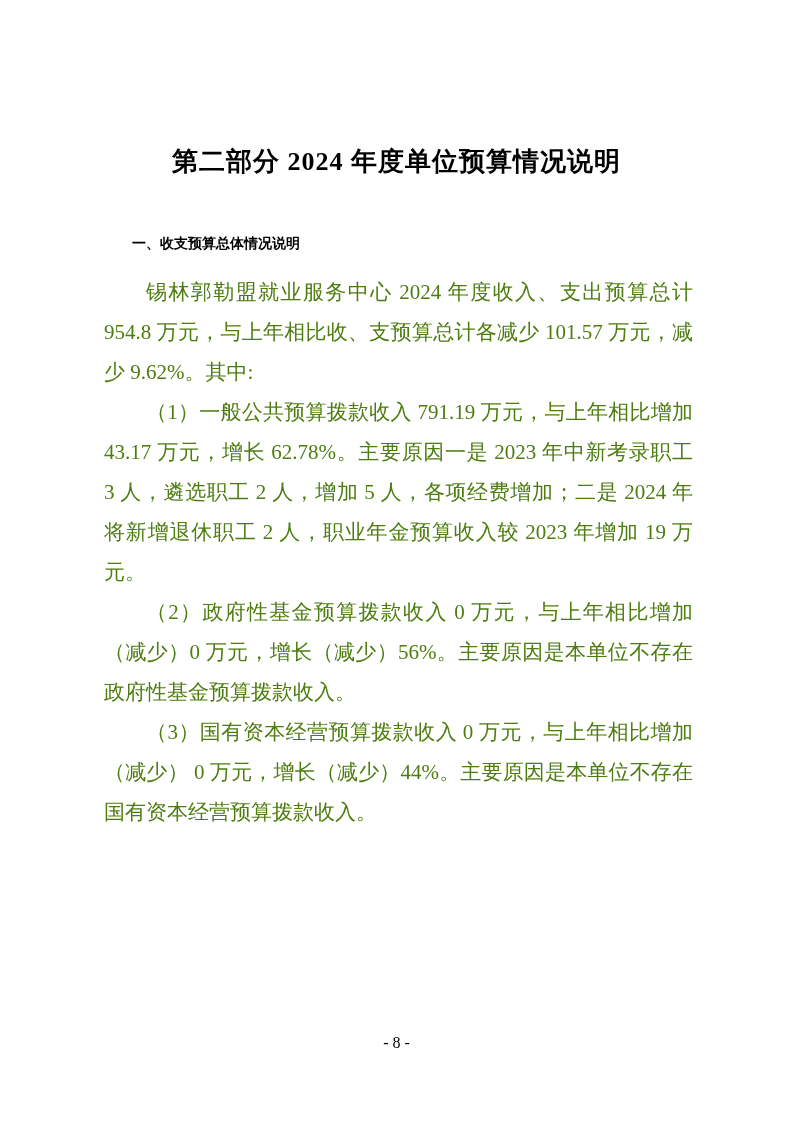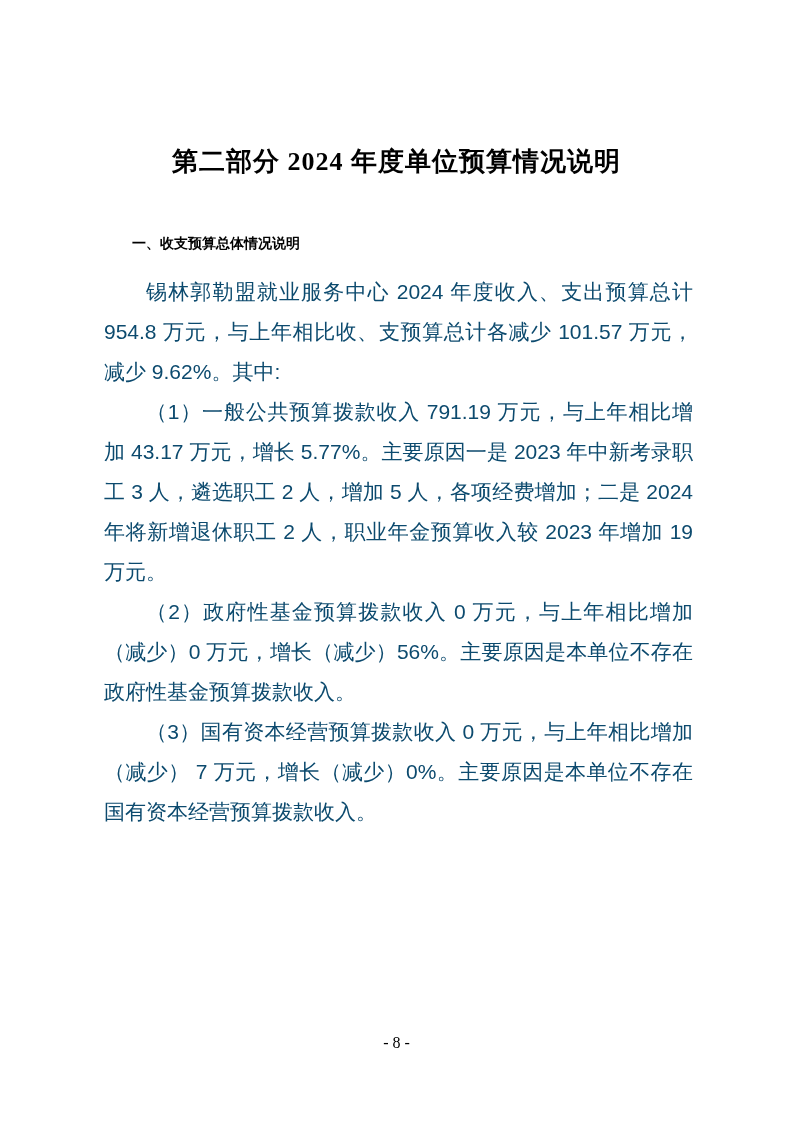--- a/index.html
+++ b/index.html
@@ -31,26 +31,26 @@
     margin: 47px 100px 0 104px;
     font-family: "Liberation Sans", "DejaVu Sans", sans-serif;
     font-size: 14px;
     font-weight: bold;
     line-height: 30px;
     text-indent: 2em;
     color: #000000;
   }
   .content {
     margin: 14px 100px 0 104px;
-    font-family: Liberation Sans, sans-serif;
+    font-family: Liberation Serif, serif;
     font-size: 21px;
     line-height: 40px;
     text-align: justify;
     text-justify: inter-character;
-    color: #0c4a6e;
+    color: #4d7c0f;
   }
   .content p {
     margin: 0;
     padding: 0;
     text-indent: 2em;
   }
   .page-footer {
     position: absolute;
     bottom: 70px;
     left: 0;
@@ -65,20 +65,20 @@
 <body>
 
 <div class="page">
 
   <h1 class="doc-title">第二部分 2024 年度单位预算情况说明</h1>
 
   <h2 class="section-heading">一、收支预算总体情况说明</h2>
 
   <div class="content">
     <p>锡林郭勒盟就业服务中心 2024 年度收入、支出预算总计 954.8 万元，与上年相比收、支预算总计各减少 101.57 万元，减少 9.62%。其中:</p>
-    <p>（1）一般公共预算拨款收入 791.19 万元，与上年相比增加 43.17 万元，增长 5.77%。主要原因一是 2023 年中新考录职工 3 人，遴选职工 2 人，增加 5 人，各项经费增加；二是 2024 年将新增退休职工 2 人，职业年金预算收入较 2023 年增加 19 万元。</p>
+    <p>（1）一般公共预算拨款收入 791.19 万元，与上年相比增加 43.17 万元，增长 62.78%。主要原因一是 2023 年中新考录职工 3 人，遴选职工 2 人，增加 5 人，各项经费增加；二是 2024 年将新增退休职工 2 人，职业年金预算收入较 2023 年增加 19 万元。</p>
     <p>（2）政府性基金预算拨款收入 0 万元，与上年相比增加（减少）0 万元，增长（减少）56%。主要原因是本单位不存在政府性基金预算拨款收入。</p>
-    <p>（3）国有资本经营预算拨款收入 0 万元，与上年相比增加（减少） 7 万元，增长（减少）0%。主要原因是本单位不存在国有资本经营预算拨款收入。</p>
+    <p>（3）国有资本经营预算拨款收入 0 万元，与上年相比增加（减少） 0 万元，增长（减少）44%。主要原因是本单位不存在国有资本经营预算拨款收入。</p>
   </div>
 
   <div class="page-footer">- 8 -</div>
 
 </div>
 
 </body></html>

